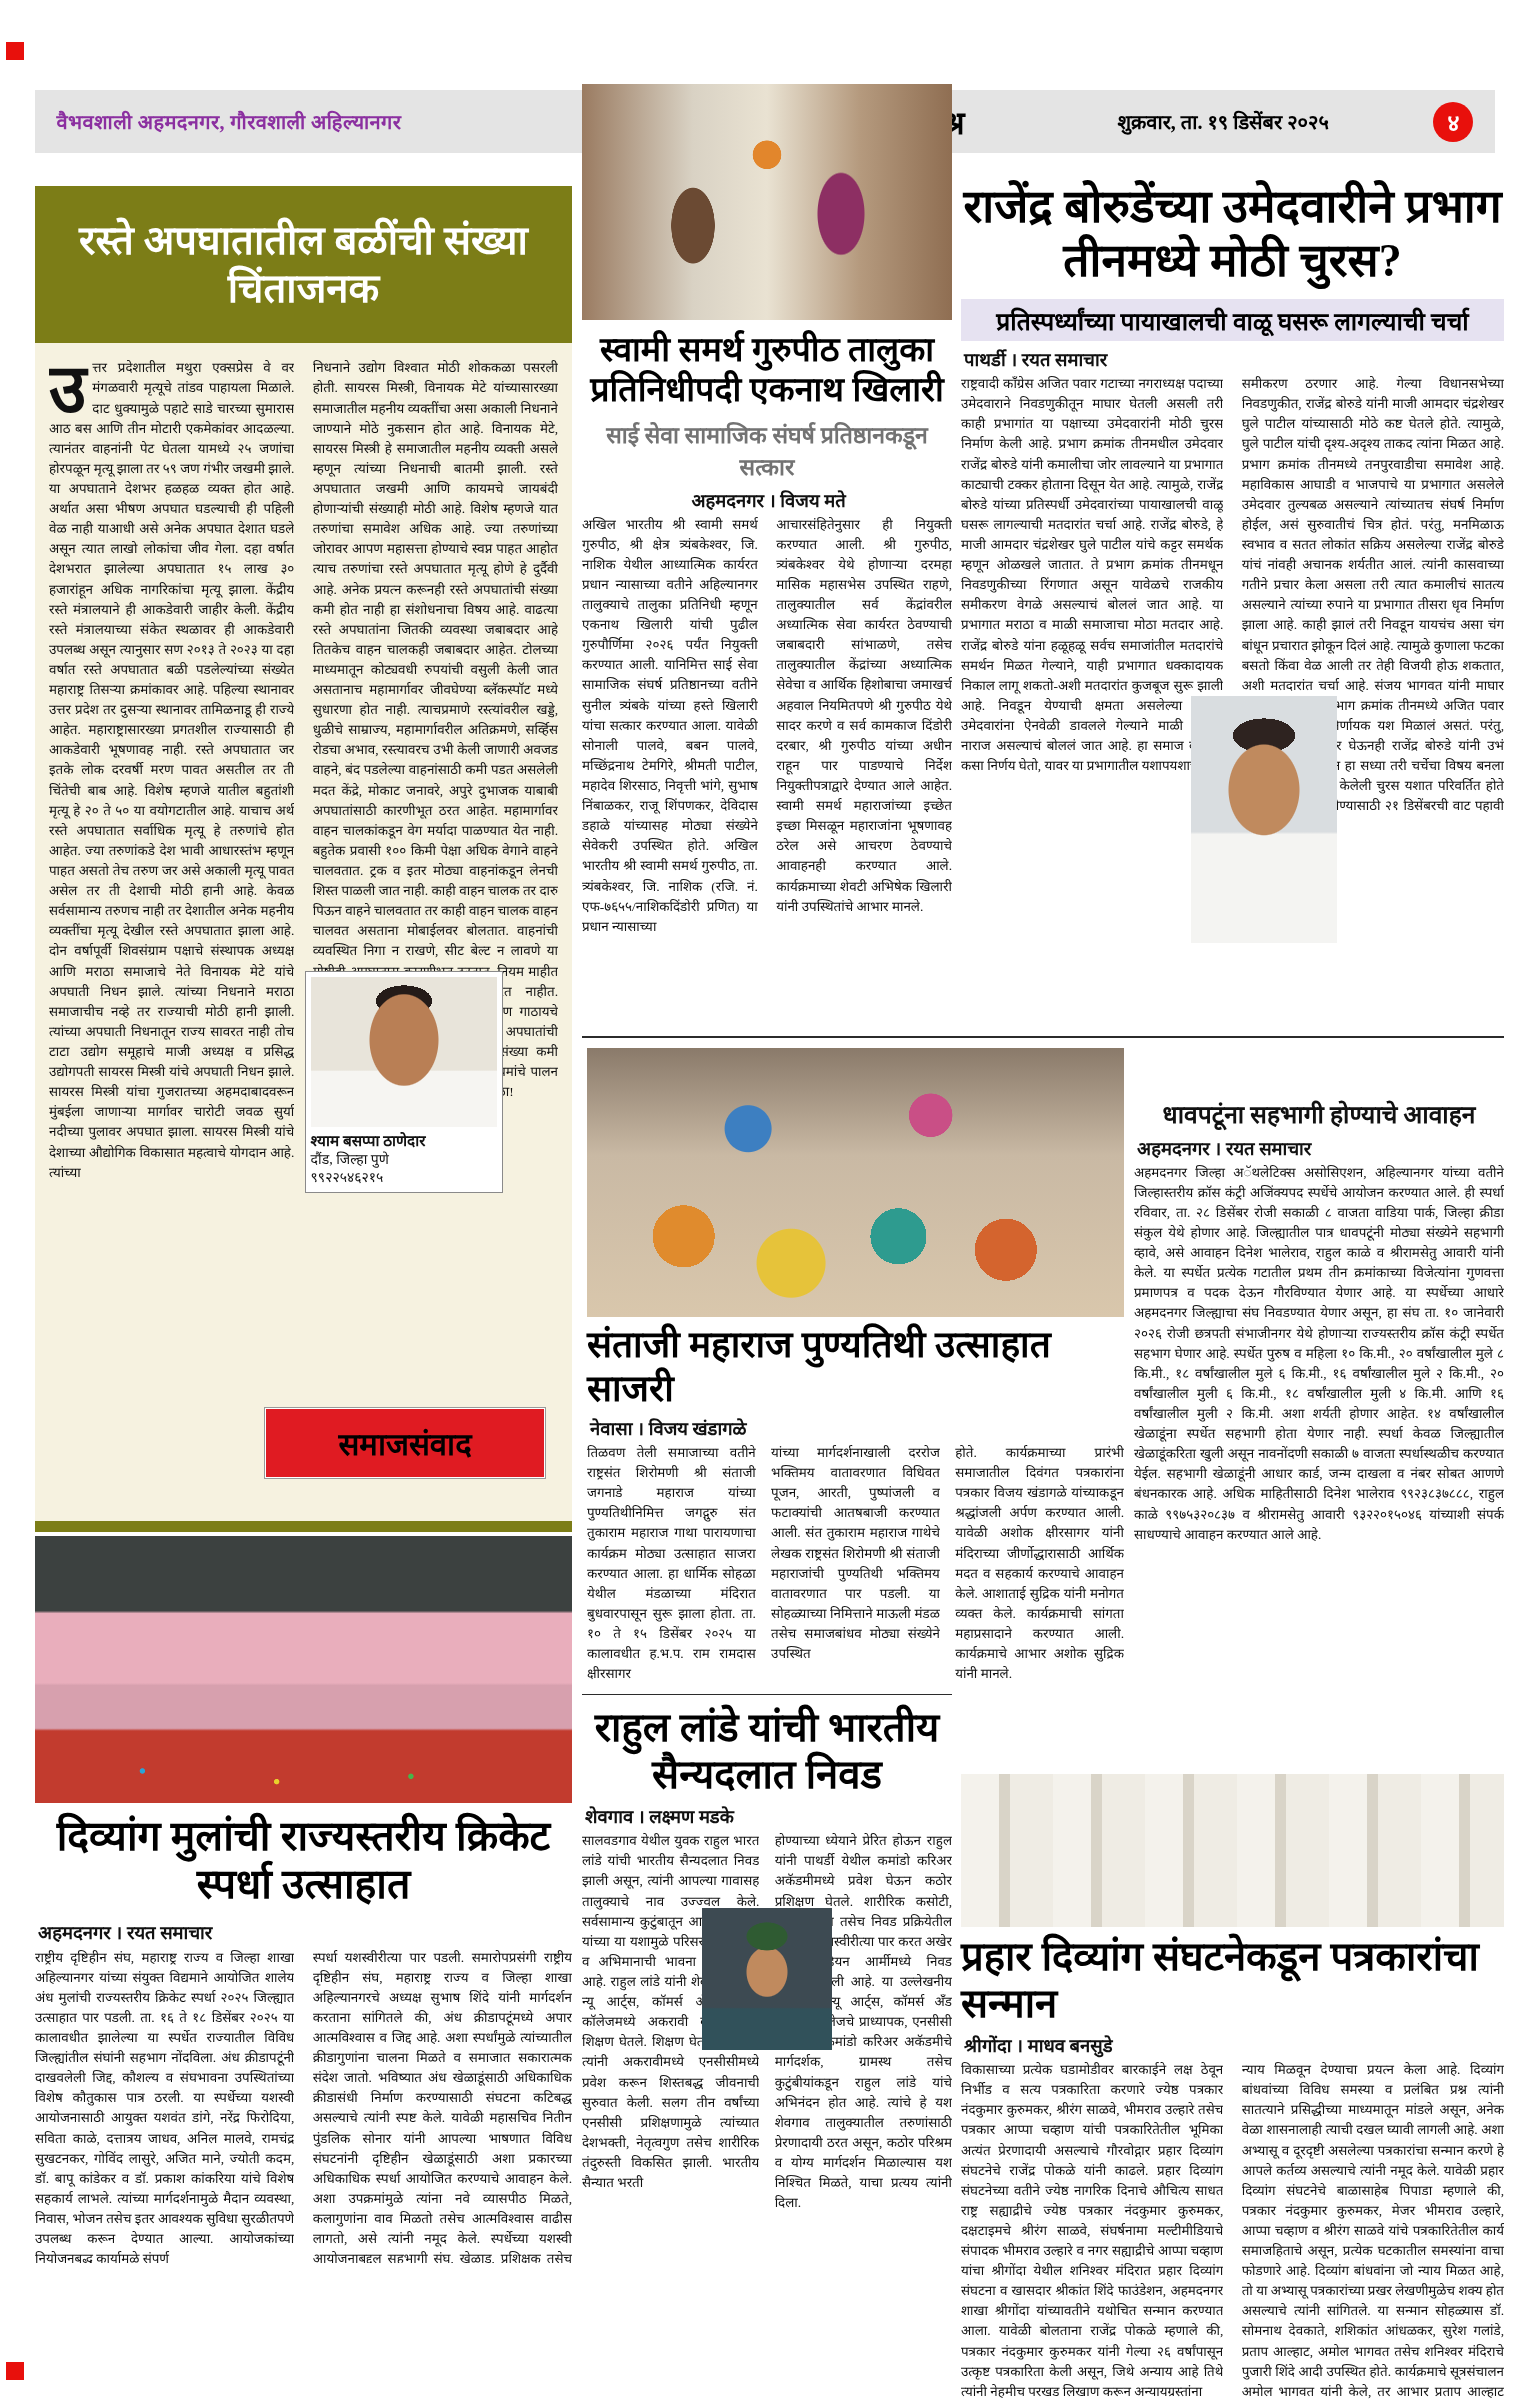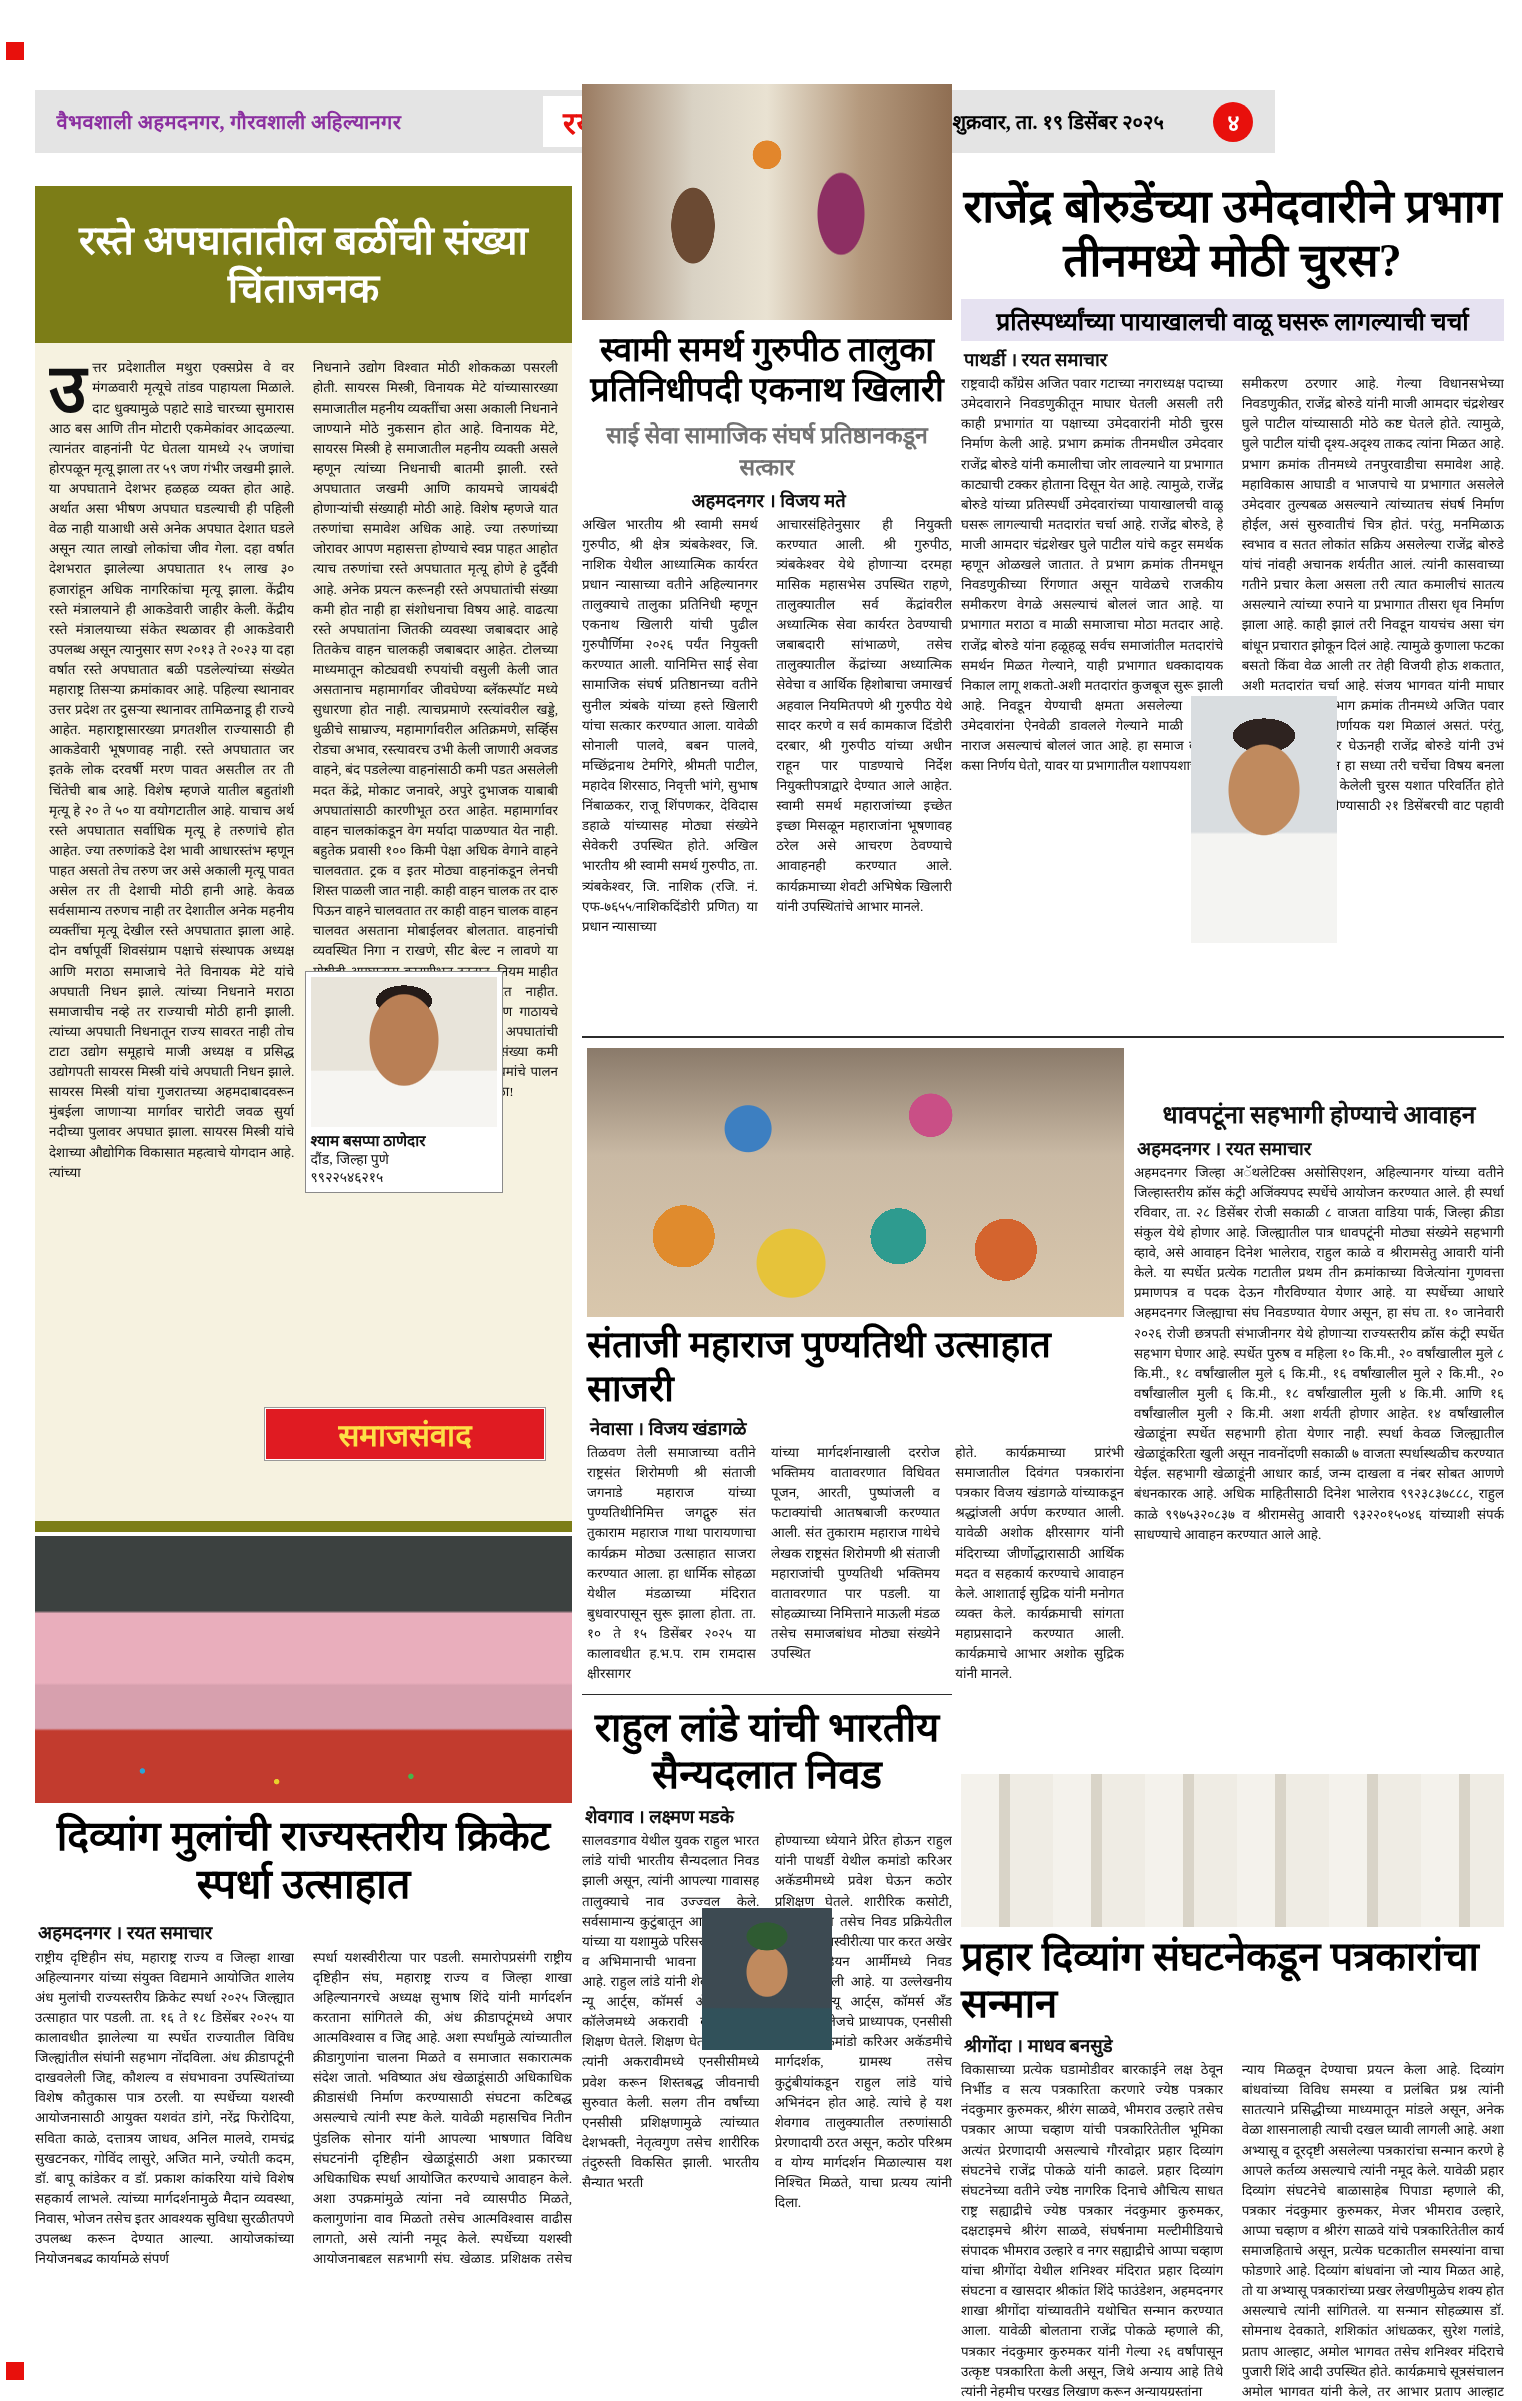--- a/index.html
+++ b/index.html
@@ -4,21 +4,21 @@
 <style>
   html,body{margin:0;padding:0;background:#888;}
   #paper{
     position:relative;width:1522px;height:2401px;background:#ffffff;
     font-family:"Liberation Serif","DejaVu Serif",serif;color:#111;overflow:hidden;margin:0 auto;
   }
   .abs{position:absolute;}
   
   .regmark{width:18.4px;height:18.4px;background:#e8100c;}
   
-  #header{left:35px;top:90px;width:1240px;height:63px;background:#e4e4e4;
+  #header{left:35px;top:90px;width:1460px;height:63px;background:#e4e4e4;
     display:flex;align-items:center;justify-content:space-between;padding:0 21.5px;box-sizing:border-box;}
   .tagline{color:#8b2fa0;font-weight:bold;font-size:20px;letter-spacing:0.4px;}
   .masthead-box{background:#ffffff;padding:4.6px 20px;margin-left:92px;}
   .masthead{color:#e8100c;font-weight:bold;font-size:31px;letter-spacing:0.8px;}
   .edition{font-weight:bold;font-size:32px;color:#000;}
   .dateline{font-weight:bold;font-size:20px;color:#000;margin-left:48px;}
   .pagenum-circle{width:40px;height:40px;border-radius:50%;background:#e8100c;color:#fff;
     display:flex;align-items:center;justify-content:center;font-size:23px;font-weight:bold;}
   
   .headline{font-weight:bold;text-align:center;line-height:1.18;color:#000;}
@@ -65,22 +65,22 @@
   .olivebox{background:#7c7d17;display:flex;align-items:center;justify-content:center;}
   .olivebox .headline{color:#fff;}
   .creambody{background:#f6f2e0;}
   .author-card{background:#fff;border:0.8px solid #8a8a8a;padding:4.6px;box-sizing:border-box;text-align:left;}
   .author-photo{width:100%;height:150px;background:
     radial-gradient(46px 61px at 50% 42%,#b97f55 0 34px,transparent 35px),
     radial-gradient(61px 34px at 50% 16%,#241b18 0 28px,transparent 28px),
     linear-gradient(180deg,#e8e4da 0 62%,#f6f5f2 63% 100%);}
   .author-caption{font-weight:bold;font-size:15.3px;line-height:1.3;margin-top:4.6px;}
   .author-sub{font-size:14px;line-height:1.3;}
-  .badge-red{background:#e01b22;color:#fde047;font-weight:bold;font-size:31px;text-align:center;
-    border:1.5px solid #fff;outline:0.8px solid #999;padding:4px 0;}
+  .badge-red{background:#e01b22;color:#000000;font-weight:bold;font-size:31px;text-align:center;
+    border:1.5px solid #fff;outline:0.8px solid #999;padding:13px 0;}
   .olive-bar{background:#7c7d17;height:10.7px;}
   .rule{background:#2b2b2b;height:1.5px;}
   .topline{border-top:1.5px solid #2b2b2b;}
 </style>
 </head>
 <body>
 
 <div id="paper">
 
   <div class="abs regmark" style="left:6.1px;top:42px;"></div>

